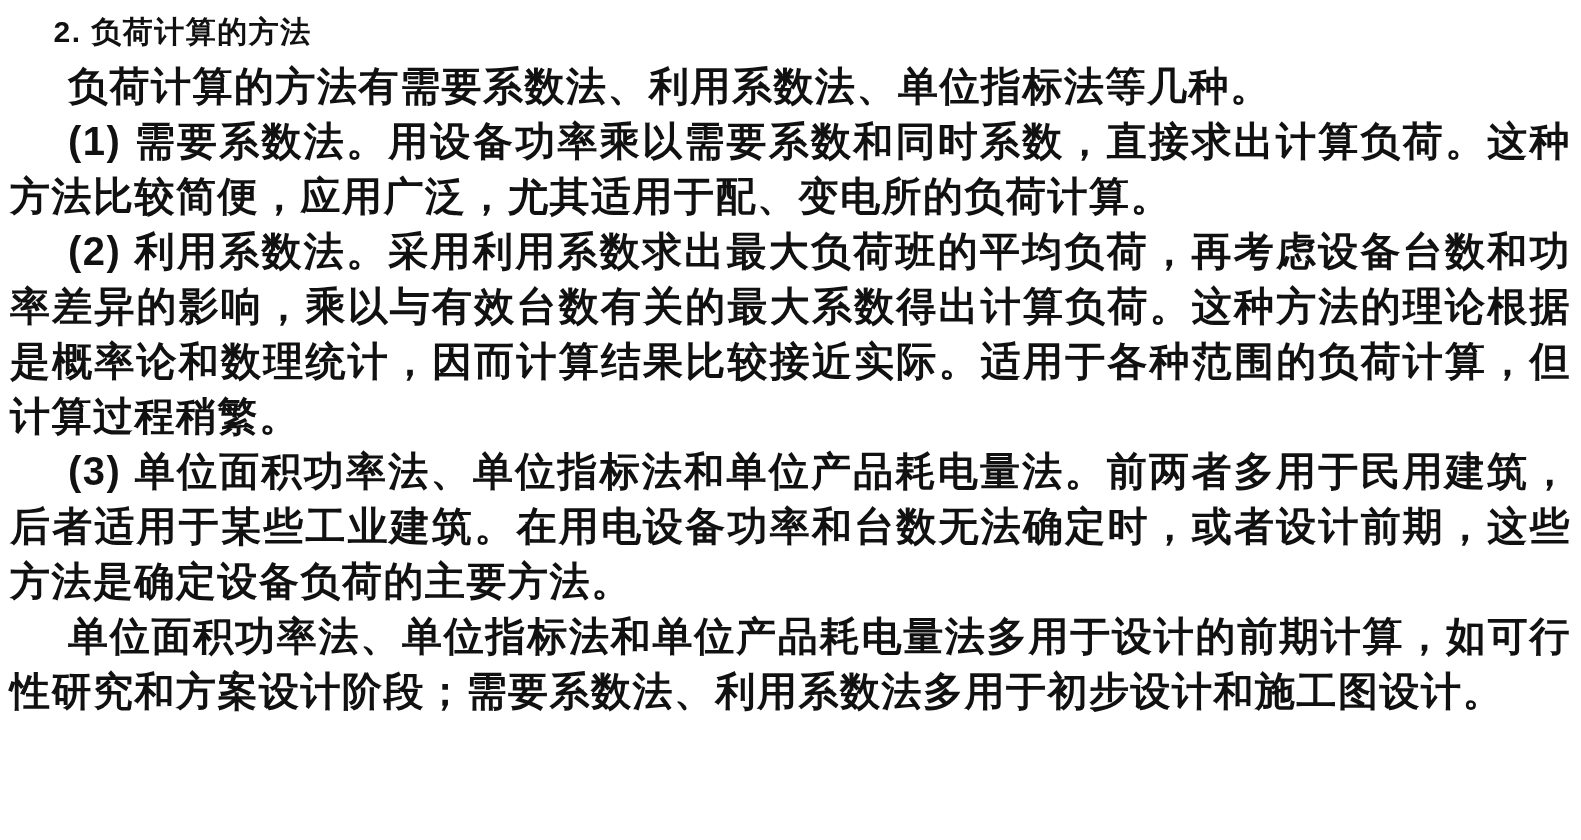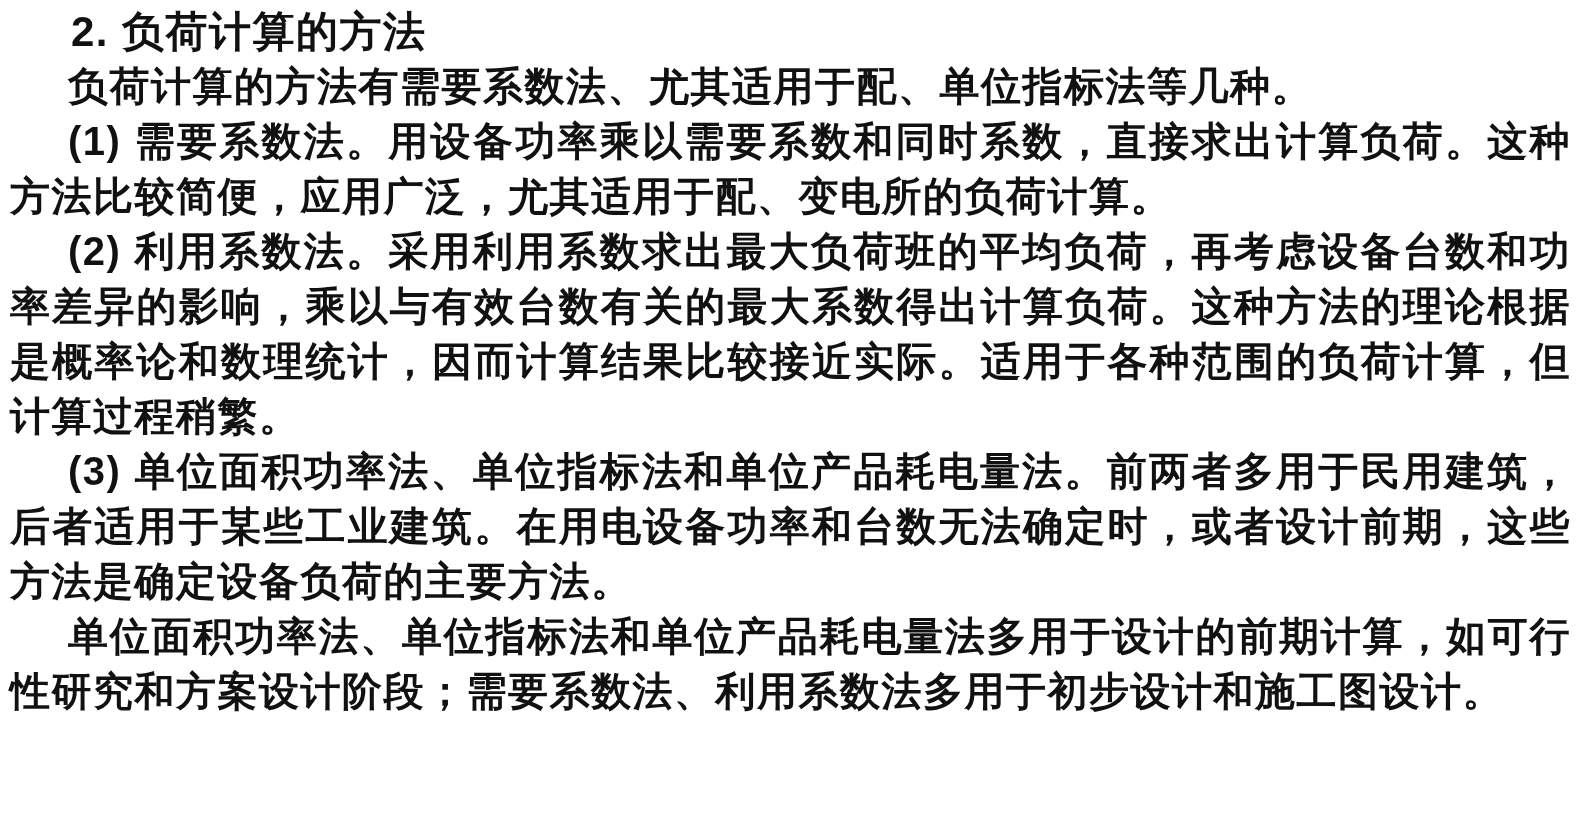--- a/index.html
+++ b/index.html
@@ -14,21 +14,21 @@
     background: #ffffff;
     overflow: hidden;
     box-sizing: border-box;
     padding: 4px 10px 0 10px;
     font-family: "Liberation Sans", sans-serif;
     color: #111111;
     -webkit-font-smoothing: antialiased;
   }
   .heading {
     margin: 0;
-    font-size: 42px;
+    font-size: 30px;
     line-height: 55px;
     font-weight: 800;
     text-indent: 1.45em;
     letter-spacing: 1.5px;
   }
   .para {
     margin: 0;
     font-size: 40px;
     line-height: 55px;
     font-weight: 600;
@@ -36,18 +36,18 @@
     letter-spacing: 1.5px;
     text-align: justify;
     text-justify: inter-ideograph;
   }
 </style>
 </head>
 <body>
 
 <div class="page">
   <h2 class="heading">2. 负荷计算的方法</h2>
-  <p class="para">负荷计算的方法有需要系数法、尤其适用于配、单位指标法等几种。</p>
+  <p class="para">负荷计算的方法有需要系数法、利用系数法、单位指标法等几种。</p>
   <p class="para">(1) 需要系数法。用设备功率乘以需要系数和同时系数，直接求出计算负荷。这种方法比较简便，应用广泛，尤其适用于配、变电所的负荷计算。</p>
   <p class="para">(2) 利用系数法。采用利用系数求出最大负荷班的平均负荷，再考虑设备台数和功率差异的影响，乘以与有效台数有关的最大系数得出计算负荷。这种方法的理论根据是概率论和数理统计，因而计算结果比较接近实际。适用于各种范围的负荷计算，但计算过程稍繁。</p>
   <p class="para">(3) 单位面积功率法、单位指标法和单位产品耗电量法。前两者多用于民用建筑，后者适用于某些工业建筑。在用电设备功率和台数无法确定时，或者设计前期，这些方法是确定设备负荷的主要方法。</p>
   <p class="para">单位面积功率法、单位指标法和单位产品耗电量法多用于设计的前期计算，如可行性研究和方案设计阶段；需要系数法、利用系数法多用于初步设计和施工图设计。</p>
 </div>
 
 </body></html>

